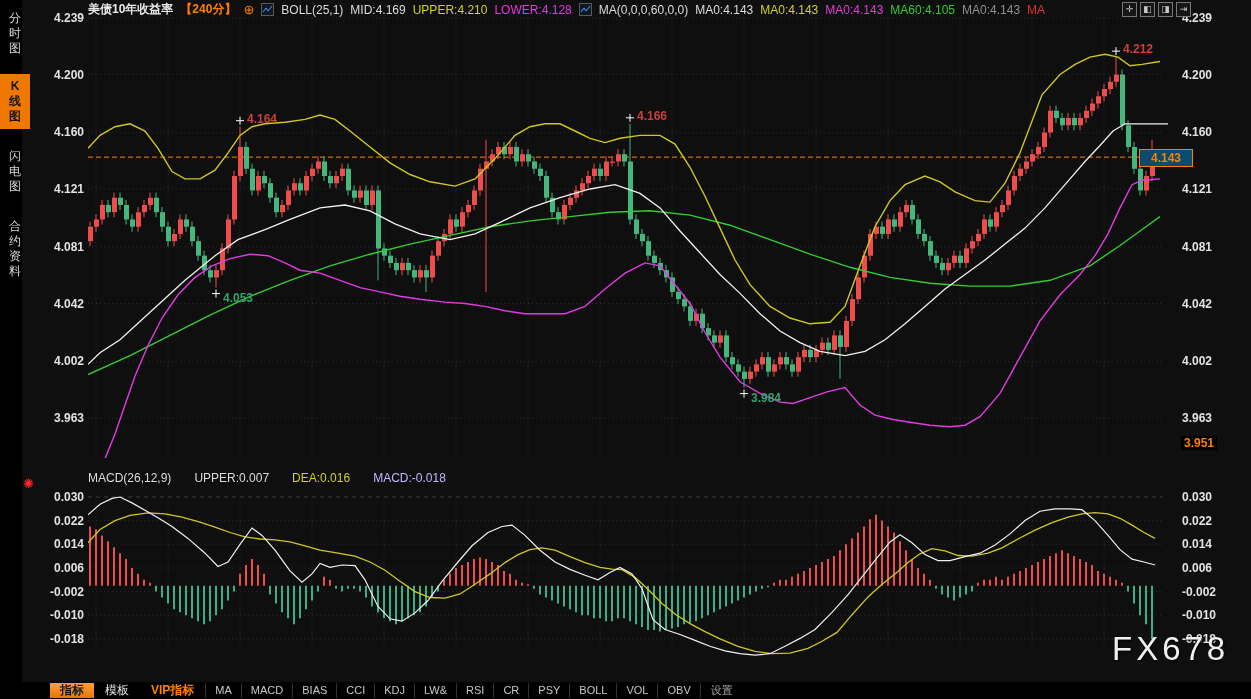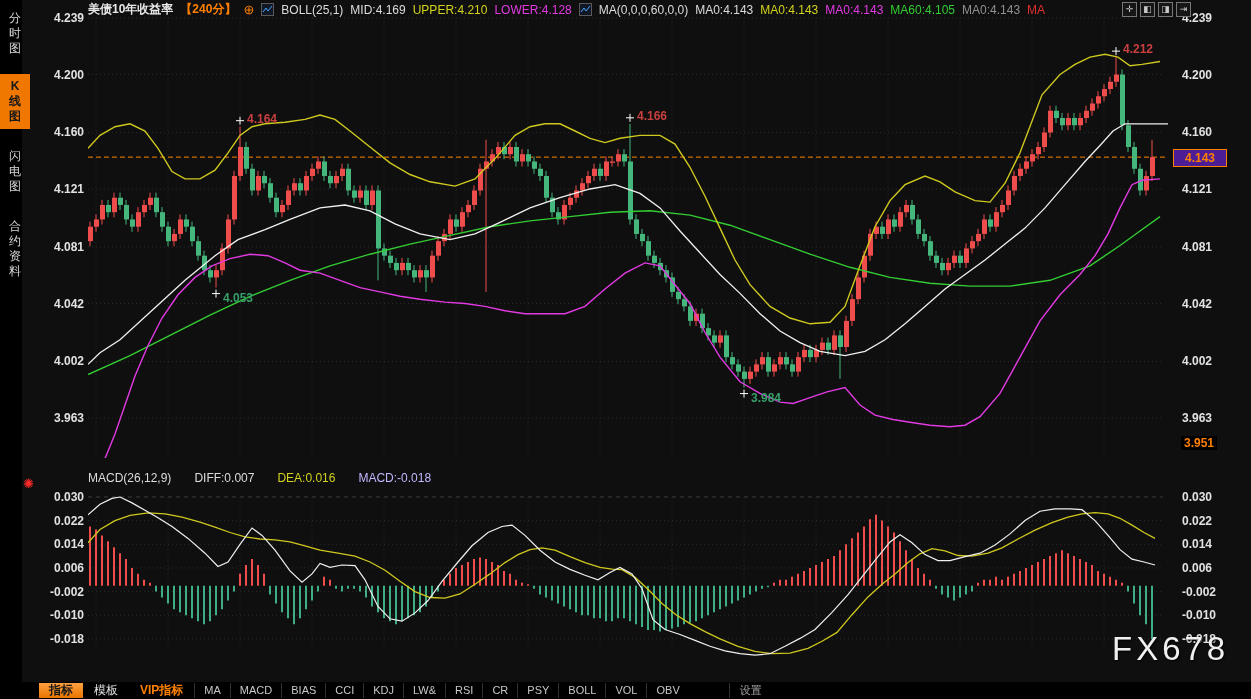--- a/index.html
+++ b/index.html
@@ -15,43 +15,43 @@
     align-items:center;font-size:12px;white-space:nowrap;overflow:hidden;z-index:4;}
   .hseg{display:inline-block;}
   .mini-chart{display:inline-block;width:11px;height:11px;border:1px solid #5a5a5a;background:#101826;}
   .circle-plus{color:#ff8000;font-size:13px;line-height:13px;}
   #win-icons{position:absolute;left:1122px;top:2px;display:flex;gap:3px;z-index:4;}
   .win-ic{width:13px;height:13px;border:1px solid #777;background:#161616;color:#c8c8c8;
     font-size:9px;line-height:13px;text-align:center;cursor:pointer;}
   .ax-label{position:absolute;font-size:12px;font-weight:bold;color:#e2e2e2;z-index:3;line-height:16px;}
   .ax-left{left:24px;width:60px;text-align:right;}
   .ax-right{left:1182px;width:64px;text-align:left;}
-  #price-tag{position:absolute;left:1173px;width:52px;height:16px;border:1px solid #ff8000;
-    background:#4c1d95;color:#ff8000;font-size:12px;font-weight:bold;text-align:center;
+  #price-tag{position:absolute;left:1139px;width:52px;height:16px;border:1px solid #ff8000;
+    background:#0c4a6e;color:#ff8000;font-size:12px;font-weight:bold;text-align:center;
     line-height:16px;z-index:4;}
   #low-tag{position:absolute;left:1181px;color:#ff8000;font-size:12px;font-weight:bold;
     background:#000;padding:0 3px;z-index:4;}
   #macd-header{position:absolute;left:88px;top:471px;display:flex;gap:23px;font-size:12px;
     white-space:nowrap;z-index:4;}
   #alert-icon{position:absolute;left:23px;top:476px;color:#ff2a2a;font-size:13px;z-index:5;}
   #xaxis-row{position:absolute;left:0;top:662px;width:1251px;height:20px;z-index:4;}
   #period-label{position:absolute;left:38px;top:2px;color:#ff8000;font-weight:bold;font-size:13px;}
   #period-label .arr{font-size:10px;}
   .date-label{position:absolute;top:2px;transform:translateX(-50%);font-size:12px;font-weight:bold;
     color:#e8e8e8;white-space:nowrap;}
   .date-label.hl{background:#000;color:#ff9518;font-weight:normal;padding:1px 6px;}
   #toolbar{position:absolute;left:0;top:682px;width:1205px;height:17px;background:#000;
-    display:flex;align-items:center;padding-left:39px;box-sizing:border-box;z-index:6;}
+    display:flex;align-items:center;padding-left:50px;box-sizing:border-box;z-index:6;}
   .tb{cursor:pointer;white-space:nowrap;line-height:15px;}
   .tb-active{background:linear-gradient(#ffa040,#e87500);color:#181818;font-weight:bold;
     font-size:12px;padding:0 10px;}
   .tb-plain{color:#e0e0e0;font-size:12px;padding:0 11px;}
   .tb-vip{color:#ff8000;font-weight:bold;font-size:12px;padding:0 11px;}
   .tb-small{color:#c8c8c8;font-size:11px;padding:0 9px;border-left:1px solid #303030;}
-  .tb-settings{color:#a0a0a0;font-size:11px;padding:0 10px;border-left:1px solid #303030;margin-left:40px;}
+  .tb-settings{color:#a0a0a0;font-size:11px;padding:0 10px;border-left:1px solid #303030;}
   #watermark{position:absolute;left:1112px;top:630px;font-size:33px;letter-spacing:4px;
     color:#f0f0f0;z-index:7;text-shadow:1px 1px 2px #000;font-weight:normal;}
 </style>
 </head>
 <body>
 
 <div id="app">
   <div id="chart-bg"></div>
   <svg id="main-svg" width="1251" height="699">
       <defs>
@@ -751,21 +751,21 @@
       <div class="ax-label ax-right" style="top:607.2833px">-0.010</div>
       <div class="ax-label ax-left" style="top:630.9499400000001px">-0.018</div>
       <div class="ax-label ax-right" style="top:630.9499400000001px">-0.018</div>
     </div>
 
   <div id="price-tag" style="top: 149.131px;">4.143</div>
   <div id="low-tag" style="top: 436.393px;">3.951</div>
 
   <div id="macd-header">
       <span style="color:#dcdcdc">MACD(26,12,9)</span>
-      <span style="color:#dcdcdc">DIFF:0.007</span>
+      <span style="color:#dcdcdc">UPPER:0.007</span>
       <span style="color:#d2d21f">DEA:0.016</span>
       <span style="color:#c4b5fd">MACD:-0.018</span>
     </div>
 
 
   <div id="toolbar">
       <div class="tb tb-active">指标</div>
       <div class="tb tb-plain">模板</div>
       <div class="tb tb-vip">VIP指标</div>
       <div class="tb tb-small">MA</div>

